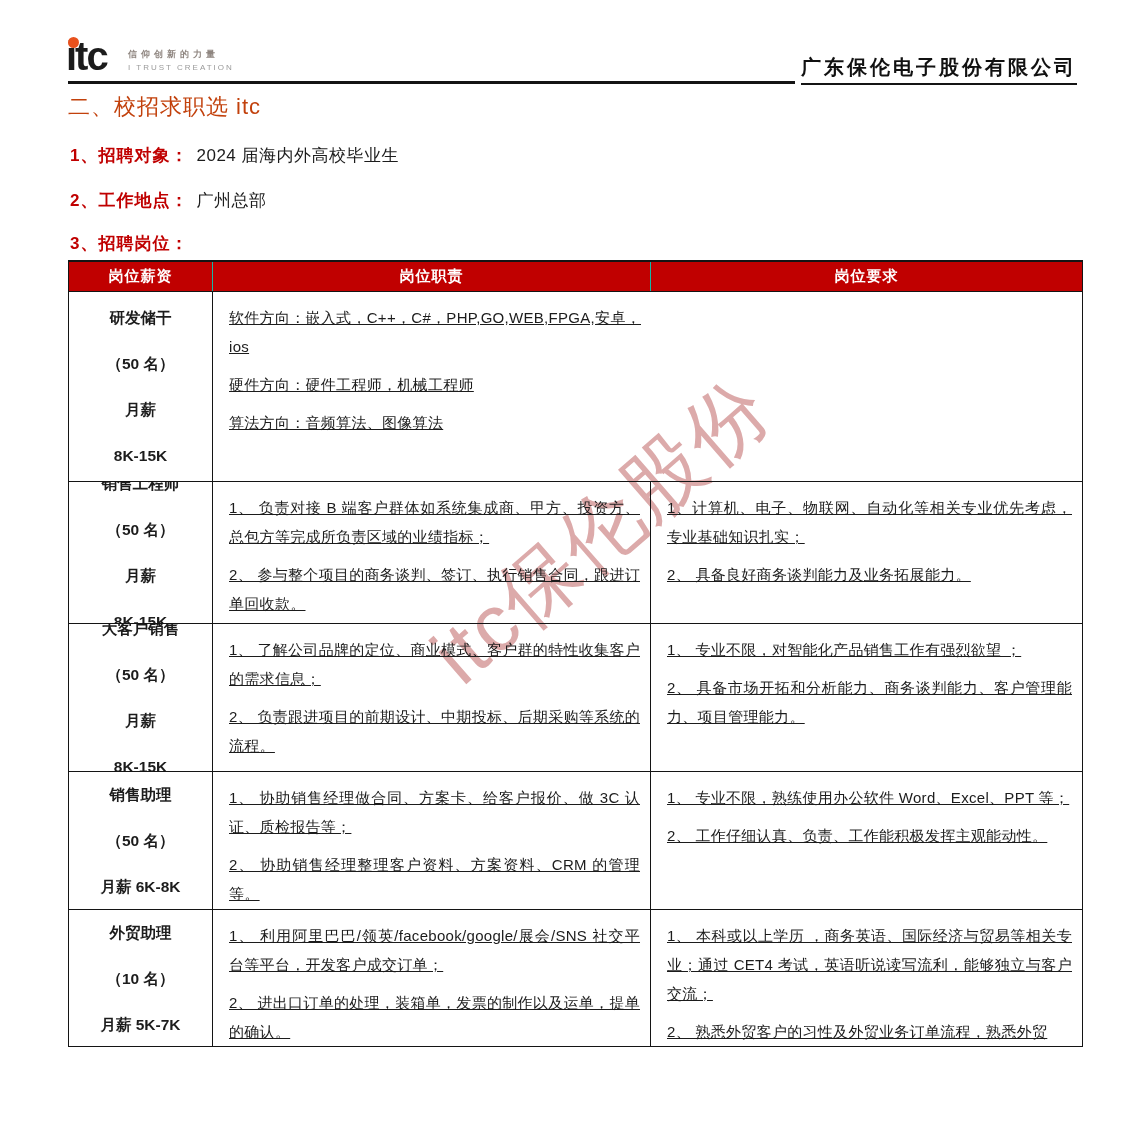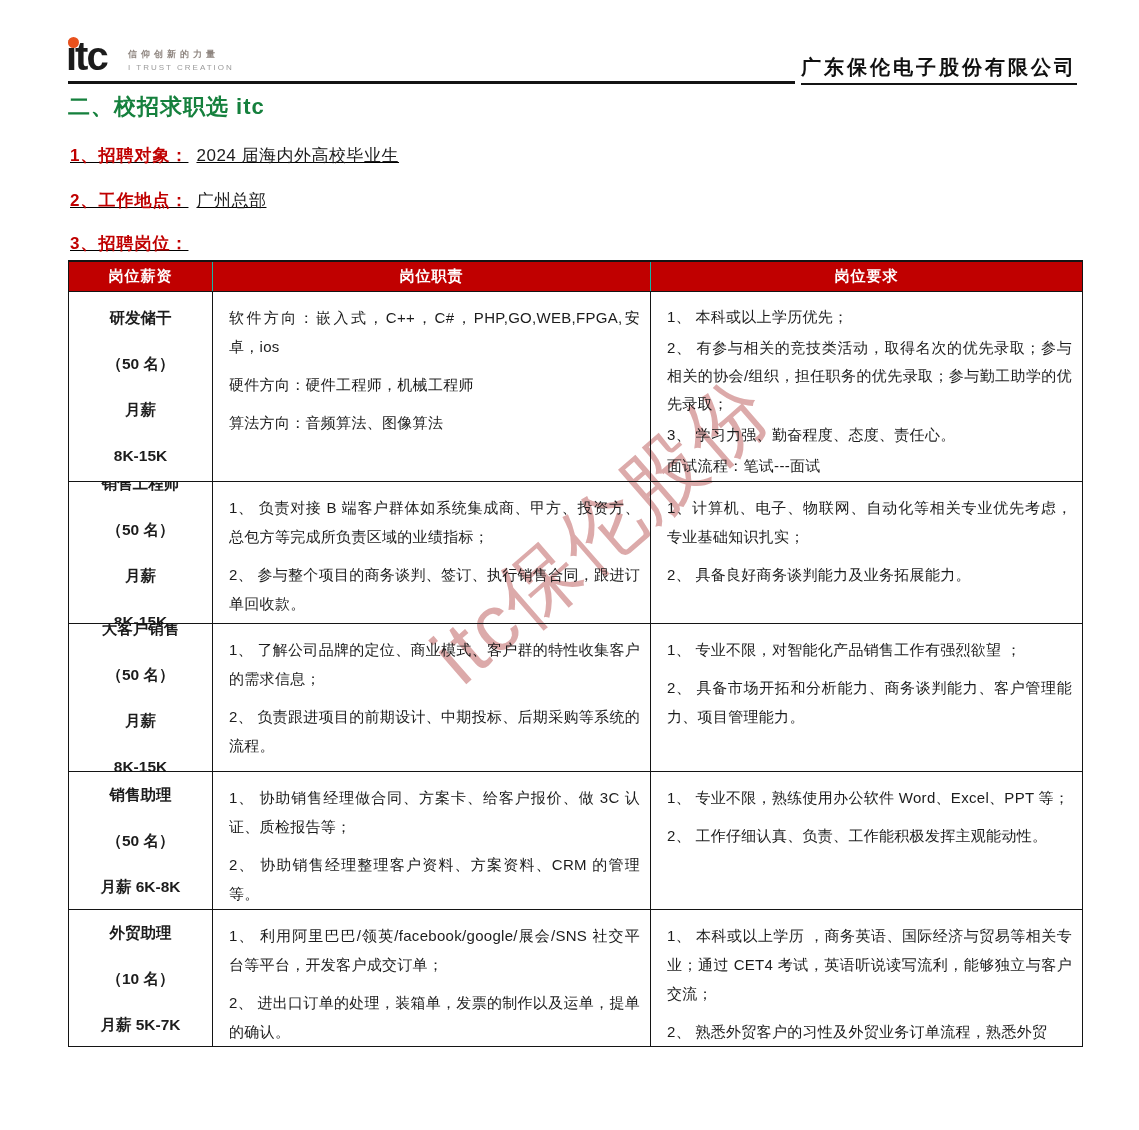--- a/index.html
+++ b/index.html
@@ -15,23 +15,23 @@
     font-weight:800; letter-spacing:-2px; color:#1c1c1c; }
   .logo-dot { position:absolute; left:2px; top:0px; width:11px; height:11px;
     border-radius:50%; background:#e8511d; }
   .tagline { position:absolute; left:62px; top:11px; }
   .tagline-cn { font-size:9px; letter-spacing:4px; color:#8f8680; font-weight:bold; }
   .tagline-en { font-size:8px; letter-spacing:2px; color:#9a9a9a; margin-top:2px; }
   .header-rule { position:absolute; left:68px; top:81px; width:727px; height:3px; background:#141414; }
   .company-name { position:absolute; right:62px; top:54px; font-size:20px; letter-spacing:3px;
     color:#111; font-weight:600; border-bottom:2px solid #141414; padding-bottom:2px; }
   
-  .doc-title { position:absolute; left:68px; top:92px; font-size:22px; font-weight:bold;
-    color:#15803d; letter-spacing:1px; }
-  .item { position:absolute; left:70px; font-size:17px;text-decoration:underline; }
+  .doc-title { position:absolute; left:68px; top:92px; font-size:22px; font-weight:normal;
+    color:#c2410c; letter-spacing:1px; }
+  .item { position:absolute; left:70px; font-size:17px; }
   .item.i1 { top:144px; } .item.i2 { top:189px; } .item.i3 { top:232px; }
   .ilabel { color:#c00000; font-weight:bold; letter-spacing:1px; }
   .ivalue { color:#1c1c1c; margin-left:8px; letter-spacing:0.5px; }
   
   .postable { position:absolute; left:68px; top:260px; width:1015px;
     border:1px solid #141414; border-top-width:2px; z-index:2; }
   .thead { display:grid; grid-template-columns:144px 438px auto; height:30px;
     background:#c00000; border-bottom:1px solid #141414; }
   .thead .hcell { color:#ffffff; font-size:15px; font-weight:bold; letter-spacing:1px;
     display:flex; align-items:center; justify-content:center; border-right:1px solid #14b8a6; }
@@ -43,21 +43,21 @@
   .tbody .trow:nth-child(2) { height:142px; }
   .tbody .trow:nth-child(3) { height:148px; }
   .tbody .trow:nth-child(4) { height:138px; }
   .tbody .trow:nth-child(5) { height:136px; }
   .cell { border-right:1px solid #141414; overflow:hidden; }
   .cell:last-child { border-right:0; }
   .cell.pos { display:flex; flex-direction:column; justify-content:center; align-items:center;
     font-size:15.5px; font-weight:bold; color:#1c1c1c; line-height:27px; text-align:center;gap:19px; }
   .pos-line:nth-child(3) { }
   .cell.txt { padding:11px 10px 0 16px; font-size:15px; color:#1c1c1c; }
-  .cell.txt p { line-height:29px; margin:0 0 9px 0; text-align:justify; letter-spacing:0.3px; }
+  .cell.txt p { line-height:29px; margin:0 0 9px 0; text-align:justify; letter-spacing:0.3px;text-decoration:underline; }
   .tbody .trow:nth-child(1) .cell.reqs p { line-height:28px; margin-bottom:3px; }
   
   .watermark { position:absolute; left:322px; top:478px; width:560px; height:110px;
     font-size:80px; color:#dcaaaa; letter-spacing:2px; text-align:center; white-space:nowrap;
     transform:rotate(-41deg); z-index:1; pointer-events:none; }
   
   .footer { position:absolute; left:68px; top:1051px; width:1015px; text-align:center;
     font-size:14px; color:#222; letter-spacing:4px; }
 </style>
 </head>
@@ -100,26 +100,20 @@
           <div class="cell pos">
             <div class="pos-line">研发储干</div>
             <div class="pos-line">（50 名）</div>
             <div class="pos-line">月薪</div>
             <div class="pos-line">8K-15K</div>
           </div>
           <div class="cell txt">
             <p class="para">软件方向：嵌入式，C++，C#，PHP,GO,WEB,FPGA,安卓，ios</p>
             <p class="para">硬件方向：硬件工程师，机械工程师</p>
             <p class="para">算法方向：音频算法、图像算法</p>
-          </div>
-          <div class="cell txt reqs">
-            <p class="para">1、 本科或以上学历优先；</p>
-            <p class="para">2、 有参与相关的竞技类活动，取得名次的优先录取；参与相关的协会/组织，担任职务的优先录取；参与勤工助学的优先录取；</p>
-            <p class="para">3、 学习力强、勤奋程度、态度、责任心。</p>
-            <p class="para">面试流程：笔试---面试</p>
           </div>
         </div>
         <div class="trow">
           <div class="cell pos">
             <div class="pos-line">销售工程师</div>
             <div class="pos-line">（50 名）</div>
             <div class="pos-line">月薪</div>
             <div class="pos-line">8K-15K</div>
           </div>
           <div class="cell txt">

